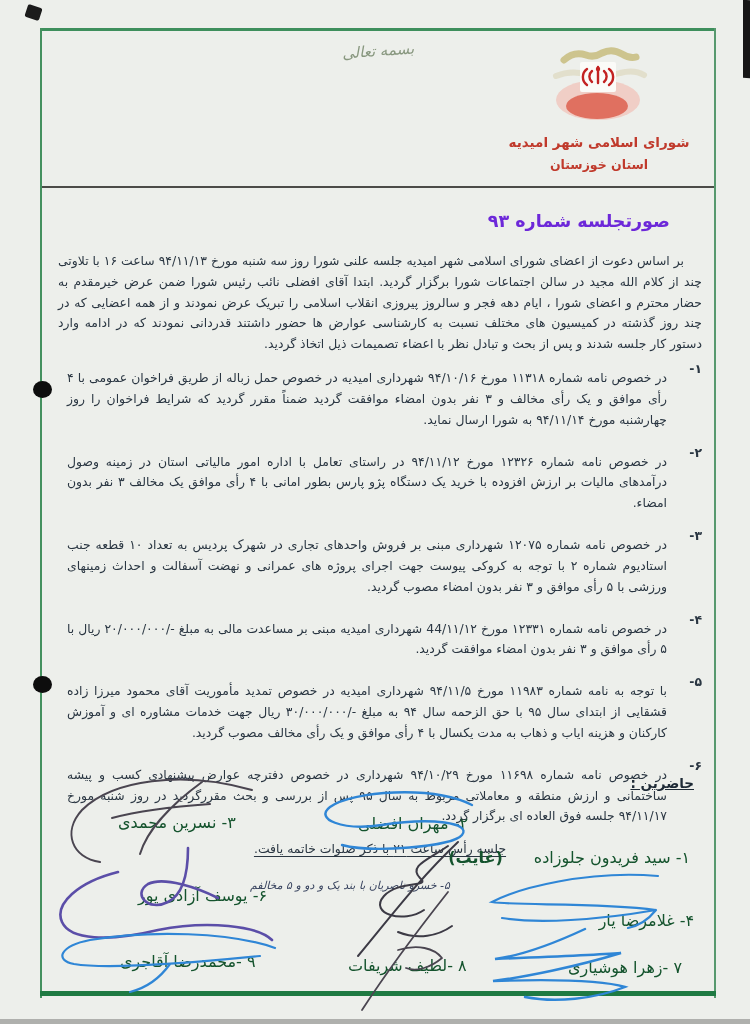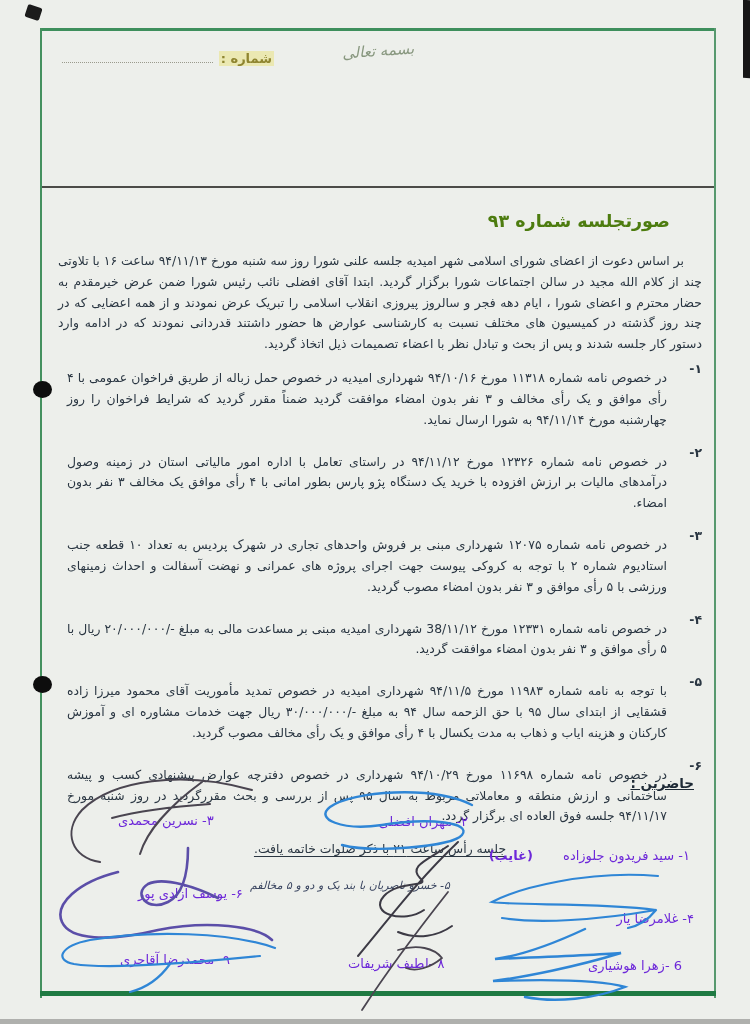--- a/index.html
+++ b/index.html
@@ -24,60 +24,75 @@
             padding:0 2px;white-space:nowrap;}
   .lh-dots{flex:1;border-bottom:1.5px dotted #9a9a8c;margin:0 6px 3px 0;height:12px;}
   .bismillah{position:absolute;left:318px;top:42px;width:120px;text-align:center;
              font-size:15px;font-style:italic;color:#88977f;transform:rotate(-4deg);letter-spacing:1px;}
   .org{position:absolute;right:46px;top:42px;width:210px;text-align:center;direction:rtl;}
   .org-emblem{display:block;margin:0 auto 6px auto;}
   .org-line1{font-size:13.5px;font-weight:bold;color:#c03a2c;margin:0 0 7px 0;}
   .org-line2{font-size:12.5px;font-weight:bold;color:#c03a2c;margin:0;}
   .divider{position:absolute;left:42px;right:36px;top:186px;height:2px;background:#4c4c48;}
   
-  .doc-title{position:absolute;right:80px;top:211px;font-size:17.5px;font-weight:bold;color:#4d7c0f;direction:rtl;}
+  .doc-title{position:absolute;right:80px;top:211px;font-size:17.5px;font-weight:bold;color:#6d28d9;direction:rtl;}
   .content{position:absolute;right:48px;left:58px;top:251px;direction:rtl;color:#2a3642;
            font-size:12.4px;line-height:1.68;text-align:justify;}
   .content p.intro{margin:0 0 4px 0;text-indent:18px;}
   .item{display:flex;gap:8px;margin:0 0 3px 0;}
   .item .num{flex:0 0 18px;font-weight:bold;white-space:nowrap;}
   .item p{margin:9px;flex:1;text-align:justify;}
   .closing{margin-top:3px;text-align:center;}
   .closing span{text-decoration:underline;text-underline-offset:3px;}
   .attendees-heading{position:absolute;right:56px;top:775px;font-size:13.5px;font-weight:bold;
                      color:#1e2a36;direction:rtl;text-decoration:underline;}
-  .att{position:absolute;direction:rtl;font-size:13px;color:#6d28d9;white-space:nowrap;}
+  .att{position:absolute;direction:rtl;font-size:16px;color:#14532d;white-space:nowrap;}
   .att .note{margin-right:26px;font-weight:bold;}
   .att.hand{font-size:11px;font-style:italic;color:#3a4560;}
   .sig{position:absolute;pointer-events:none;}
 </style>
 </head>
 <body>
 
 <div class="scan">
 
   <div class="frame-top"></div>
   <div class="frame-left"></div>
   <div class="frame-right"></div>
   <div class="frame-bottom"></div>
   <div class="artifact-tl"></div>
   <div class="artifact-tr"></div>
   <div class="artifact-bottom"></div>
   <div class="hole h1"></div>
   <div class="hole h2"></div>
 
   <div class="lh-fields">
-    <div class="lh-row">
-      <span class="lh-label">شماره :</span>
-      <span class="lh-dots"></span>
-    </div>
   </div>
 
   <div class="bismillah">بسمه تعالی</div>
 
+  <div class="org">
+    <svg class="org-emblem" width="130" height="86" viewBox="0 0 130 86">
+      <path d="M30 18 q10 -9 22 -5 q8 3 16 -2 q10 -5 20 1 q8 5 14 3" fill="none" stroke="#b3a142" stroke-width="7" stroke-linecap="round" opacity="0.55"></path>
+      <path d="M22 34 q14 -6 30 -2 q18 4 34 -1 q14 -4 24 2" fill="none" stroke="#d8cfae" stroke-width="6" stroke-linecap="round" opacity="0.5"></path>
+      <ellipse cx="64" cy="58" rx="42" ry="20" fill="#f0c3ba" opacity="0.75"></ellipse>
+      <ellipse cx="63" cy="64" rx="31" ry="13" fill="#dd5f4d" opacity="0.85"></ellipse>
+      <rect x="46" y="20" width="36" height="30" rx="2" fill="#fbfbf8"></rect>
+      <g stroke="#c32222" stroke-width="2.4" fill="none" stroke-linecap="round">
+        <path d="M64 25 v16"></path>
+        <circle cx="64" cy="27" r="2.2" fill="#c32222" stroke="none"></circle>
+        <path d="M58 29 c-3.5 3 -3.5 8 0 11"></path>
+        <path d="M70 29 c3.5 3 3.5 8 0 11"></path>
+        <path d="M53 27 c-5.5 4 -5.5 12 0 16"></path>
+        <path d="M75 27 c5.5 4 5.5 12 0 16"></path>
+      </g>
+    </svg>
+    <p class="org-line1">شورای اسلامی شهر امیدیه</p>
+    <p class="org-line2">استان خوزستان</p>
+  </div>
 
   <div class="divider"></div>
 
   <div class="doc-title">صورتجلسه شماره ۹۳</div>
 
   <div class="content">
     <p class="intro">بر اساس دعوت از اعضای شورای اسلامی شهر امیدیه جلسه علنی شورا روز سه شنبه مورخ ۹۴/۱۱/۱۳ ساعت ۱۶ با تلاوتی چند از کلام الله مجید در سالن اجتماعات شورا برگزار گردید. ابتدا آقای افضلی نائب رئیس شورا ضمن عرض خیرمقدم به حضار محترم و اعضای شورا ، ایام دهه فجر و سالروز پیروزی انقلاب اسلامی را تبریک عرض نمودند و از همه اعضایی که در چند روز گذشته در کمیسیون های مختلف نسبت به کارشناسی عوارض ها حضور داشتند قدردانی نمودند که در ادامه وارد دستور کار جلسه شدند و پس از بحث و تبادل نظر با اعضاء تصمیمات ذیل اتخاذ گردید.</p>
 
     <div class="item">
       <span class="num">۱-</span>
@@ -86,21 +101,21 @@
     <div class="item">
       <span class="num">۲-</span>
       <p>در خصوص نامه شماره ۱۲۳۲۶ مورخ ۹۴/۱۱/۱۲ در راستای تعامل با اداره امور مالیاتی استان در زمینه وصول درآمدهای مالیات بر ارزش افزوده با خرید یک دستگاه پژو پارس بطور امانی با ۴ رأی موافق یک مخالف ۳ نفر بدون امضاء.</p>
     </div>
     <div class="item">
       <span class="num">۳-</span>
       <p>در خصوص نامه شماره ۱۲۰۷۵ شهرداری مبنی بر فروش واحدهای تجاری در شهرک پردیس به تعداد ۱۰ قطعه جنب استادیوم شماره ۲ با توجه به کروکی پیوست جهت اجرای پروژه های عمرانی و نهضت آسفالت و احداث زمینهای ورزشی با ۵ رأی موافق و ۳ نفر بدون امضاء مصوب گردید.</p>
     </div>
     <div class="item">
       <span class="num">۴-</span>
-      <p>در خصوص نامه شماره ۱۲۳۳۱ مورخ 38/۱۱/۱۲ شهرداری امیدیه مبنی بر مساعدت مالی به مبلغ -/۲۰/۰۰۰/۰۰۰ ریال با ۵ رأی موافق و ۳ نفر بدون امضاء موافقت گردید.</p>
+      <p>در خصوص نامه شماره ۱۲۳۳۱ مورخ 44/۱۱/۱۲ شهرداری امیدیه مبنی بر مساعدت مالی به مبلغ -/۲۰/۰۰۰/۰۰۰ ریال با ۵ رأی موافق و ۳ نفر بدون امضاء موافقت گردید.</p>
     </div>
     <div class="item">
       <span class="num">۵-</span>
       <p>با توجه به نامه شماره ۱۱۹۸۳ مورخ ۹۴/۱۱/۵ شهرداری امیدیه در خصوص تمدید مأموریت آقای محمود میرزا زاده قشقایی از ابتدای سال ۹۵ با حق الزحمه سال ۹۴ به مبلغ -/۳۰/۰۰۰/۰۰۰ ریال جهت خدمات مشاوره ای و آموزش کارکنان و هزینه ایاب و ذهاب به مدت یکسال با ۴ رأی موافق و یک رأی مخالف مصوب گردید.</p>
     </div>
     <div class="item">
       <span class="num">۶-</span>
       <p>در خصوص نامه شماره ۱۱۶۹۸ مورخ ۹۴/۱۰/۲۹ شهرداری در خصوص دفترچه عوارض پیشنهادی کسب و پیشه ساختمانی و ارزش منطقه و معاملاتی مربوط به سال ۹۵ پس از بررسی و بحث مقررگردید در روز شنبه مورخ ۹۴/۱۱/۱۷ جلسه فوق العاده ای برگزار گردد.</p>
     </div>
 
@@ -124,21 +139,21 @@
   <div class="att" style="top:911px;right:56px;">
     <span>۴- غلامرضا یار</span>
   </div>
   <div class="att hand" style="top:879px;left:250px;">
     <span>۵- خسرو ناصریان با بند یک و دو و ۵ مخالفم</span>
   </div>
   <div class="att" style="top:886px;left:138px;">
     <span>۶- یوسف آزادی پور</span>
   </div>
   <div class="att" style="top:958px;right:68px;">
-    <span>6 -زهرا هوشیاری</span>
+    <span>۷ -زهرا هوشیاری</span>
   </div>
   <div class="att" style="top:956px;left:348px;">
     <span>۸ -لطیف شریفات</span>
   </div>
   <div class="att" style="top:952px;left:120px;">
     <span>۹ -محمدرضا آقاجری</span>
   </div>
 
   <svg class="sig" style="top:783px;left:312px;" width="175" height="85" viewBox="0 0 175 85">
     <path d="M160 22 C120 2 40 8 18 24 C2 36 30 48 70 42 C120 34 160 40 150 52 C140 64 60 70 30 62" fill="none" stroke="#2f86d6" stroke-width="2.4" stroke-linecap="round"></path>

